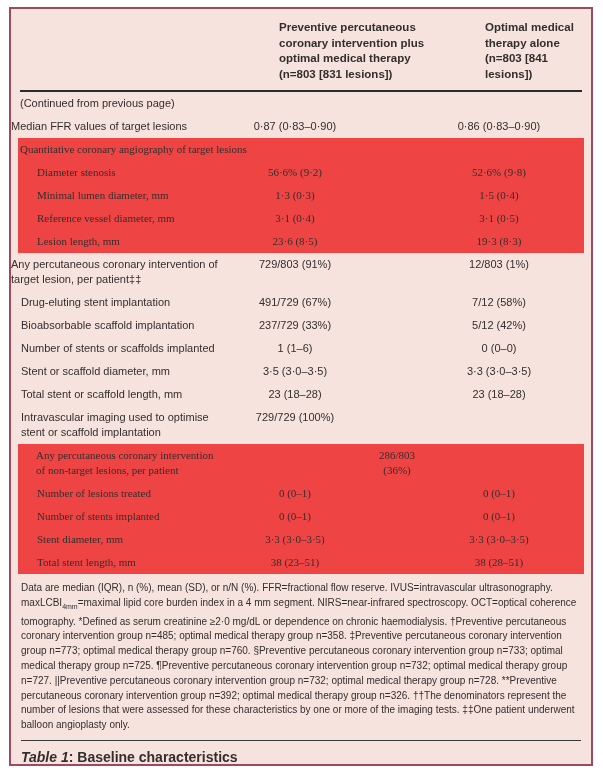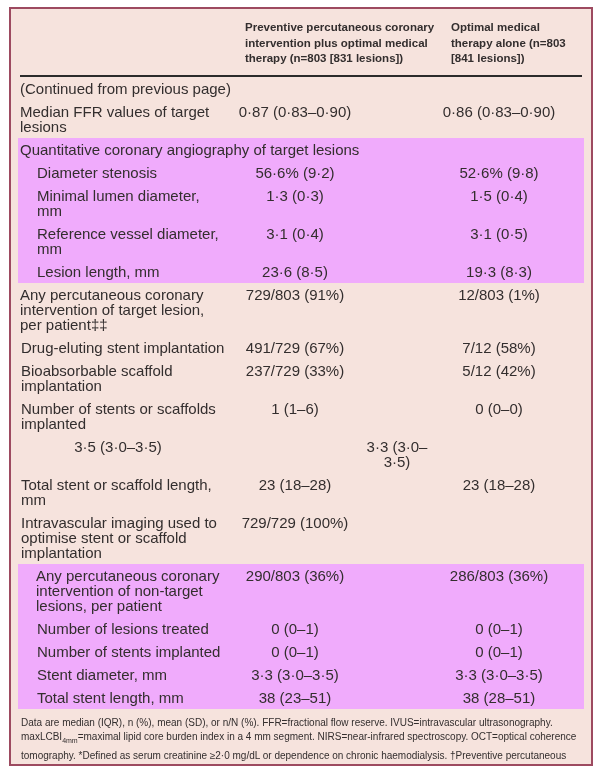--- a/index.html
+++ b/index.html
@@ -7,33 +7,33 @@
     font-family:"Liberation Sans", sans-serif; }
   .table-wrap {
     position:absolute; left:9px; top:7px; width:584px; height:759px;
     background:#F6E3DD; border:2px solid #9D4A60;
     color:#332E2E; overflow:hidden;
   }
   
   .thead { display:grid; grid-template-columns:234px 206px 139px;
     padding-top:11px; }
   .thead .hcell { font-weight:bold; font-size:11.5px; line-height:15.5px;
-    padding-right:8px; }
+    padding-right:8px;margin-left:34px; }
   .hrule { height:2px; background:#2B2B2B; margin:8px 9px 0 9px; }
   .brule { height:1px; background:#3A3A3A; margin:2px 10px 0 10px; }
   
   .trow { display:grid; grid-template-columns:214px 140px 64px 140px;
-    align-items:start; font-size:15px; line-height:15px; }
+    align-items:start; font-size:11px; line-height:15px; }
   .trow .c { padding-top:4px; padding-bottom:4px; }
-  .trow .label { padding-left:9px; }
+  .trow .label { }
   .trow .label.indent { padding-left:10px; }
   .trow .full { grid-column:1 / -1; padding-left:9px; }
   .trow .val { text-align:center; }
   
-  .band { background:#f0abfc; margin:0 7px; }
+  .band { background:#ef4444; margin:0 7px;font-family:Liberation Serif, serif; }
   .band .trow { grid-template-columns:207px 140px 64px 140px; }
   .band .trow .label { padding-left:18px; }
   .band .trow .label.indent { padding-left:19px; }
   .band .trow .full { padding-left:2px; }
   
   .footnote { font-size:10px; line-height:14.8px; padding:7px 10px 5px 10px;
     text-align:left; }
   .footnote sub { font-size:7px; }
   .caption { font-size:14px; font-weight:bold; padding:8px 10px 0 10px; }
   .caption .ital { font-style:italic; }
@@ -111,41 +111,41 @@
       <div class="c"></div>
       <div class="c val">5/12 (42%)</div>
     </div>
     <div class="trow">
       <div class="c label indent">Number of stents or scaffolds implanted</div>
       <div class="c val">1 (1–6)</div>
       <div class="c"></div>
       <div class="c val">0 (0–0)</div>
     </div>
     <div class="trow">
+      <div class="c label indent">Stent or scaffold diameter, mm</div>
       <div class="c val">3·5 (3·0–3·5)</div>
       <div class="c"></div>
       <div class="c val">3·3 (3·0–3·5)</div>
     </div>
     <div class="trow">
       <div class="c label indent">Total stent or scaffold length, mm</div>
       <div class="c val">23 (18–28)</div>
       <div class="c"></div>
       <div class="c val">23 (18–28)</div>
     </div>
     <div class="trow">
       <div class="c label indent">Intravascular imaging used to optimise stent or scaffold implantation</div>
       <div class="c val">729/729 (100%)</div>
       <div class="c"></div>
     </div>
   </div>
 
   <div class="band">
     <div class="trow">
       <div class="c label">Any percutaneous coronary intervention of non-target lesions, per patient</div>
-      <div class="c val">290/803 (36%)</div>
       <div class="c"></div>
       <div class="c val">286/803 (36%)</div>
     </div>
     <div class="trow">
       <div class="c label indent">Number of lesions treated</div>
       <div class="c val">0 (0–1)</div>
       <div class="c"></div>
       <div class="c val">0 (0–1)</div>
     </div>
     <div class="trow">

